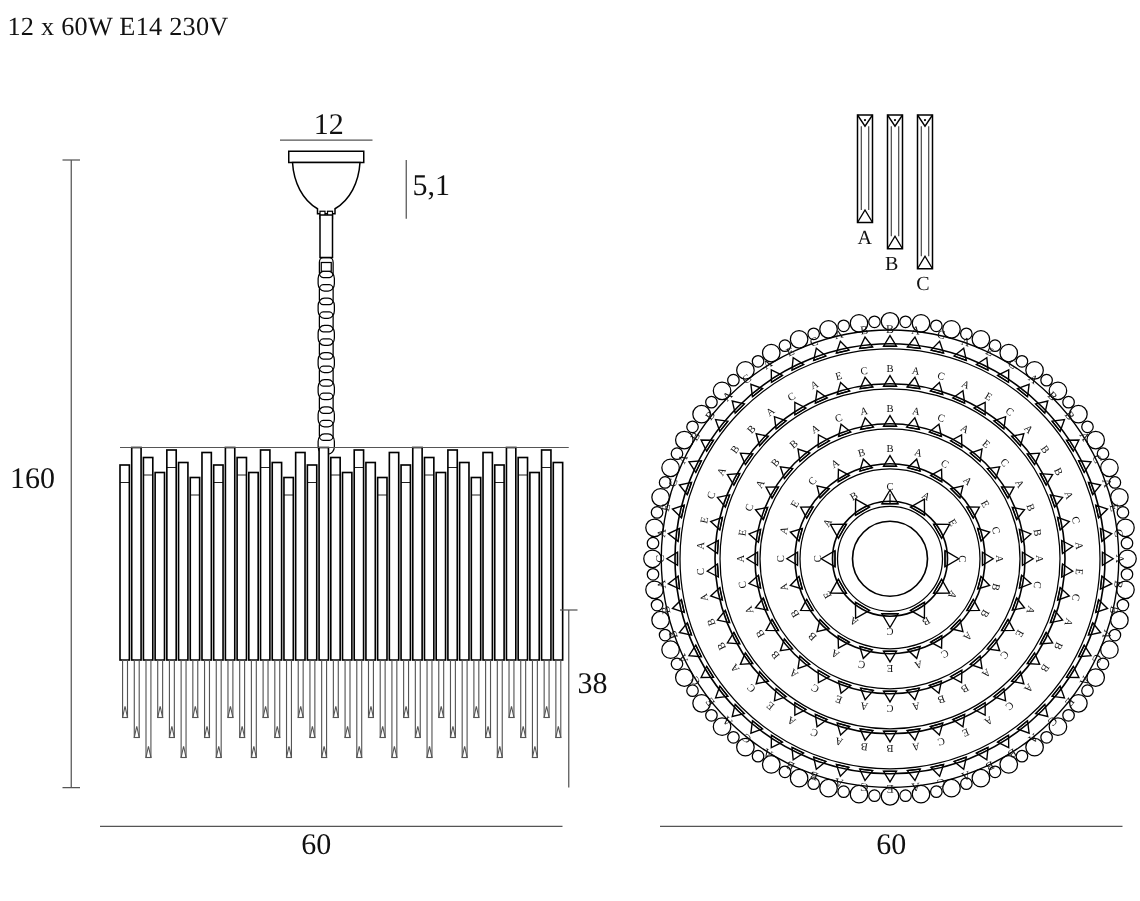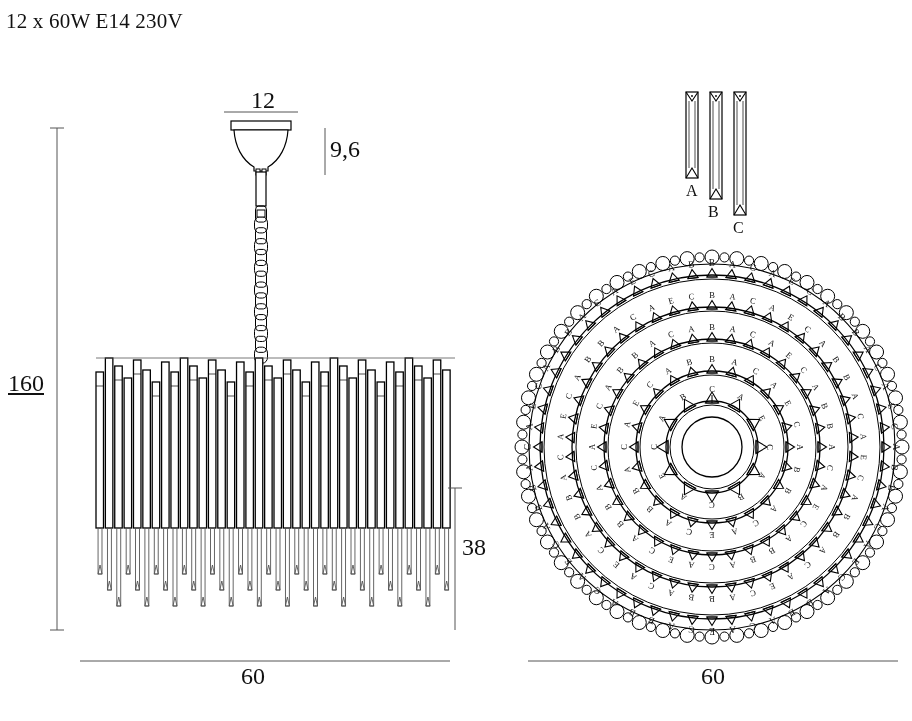--- a/index.html
+++ b/index.html
@@ -34,21 +34,21 @@
     white-space: nowrap;
     letter-spacing: 0.2px;
   }
   .dim-label {
     position: absolute;
     font-size: 24px;
     line-height: 22px;
     color: #111111;
     white-space: nowrap;
   }
-  .dim-160 { left: 8px; top: 372px; text-decoration: underline; }
+  .dim-160 { left: 8px; top: 372px; }
   .dim-12   { left: 251px; top: 89px; }
   .dim-65   { left: 330px; top: 138px; }
   .dim-38   { left: 462px; top: 536px; }
   .dim-60-front { left: 241px; top: 665px; }
   .dim-60-plan  { left: 701px; top: 665px; }
   .legend-label {
     position: absolute;
     font-size: 16px;
     line-height: 18px;
     color: #111111;
@@ -1258,21 +1258,21 @@
           </g>
           <text x="683.5" y="397.636551984287" font-family="&quot;Liberation Serif&quot;, serif" font-size="8.5" fill="#111111" text-anchor="middle" dominant-baseline="middle" transform="rotate(330 683.5 397.636551984287)">B</text>
         </g>
         <circle cx="712" cy="447" r="30" fill="none" stroke="#000000" stroke-width="1.3"></circle>
         <line x1="712" y1="395" x2="712" y2="403" stroke="#000000" stroke-width="1"></line>
       </g>
   </svg>
 
   <div class="dim-label dim-160">160</div>
   <div class="dim-label dim-12">12</div>
-  <div class="dim-label dim-65">9,6</div>
+  <div class="dim-label dim-65">5,1</div>
   <div class="dim-label dim-38">38</div>
   <div class="dim-label dim-60-front">60</div>
   <div class="dim-label dim-60-plan">60</div>
 
   <div class="legend-label legend-a">A</div>
   <div class="legend-label legend-b">B</div>
   <div class="legend-label legend-c">C</div>
 
 </div>
 

